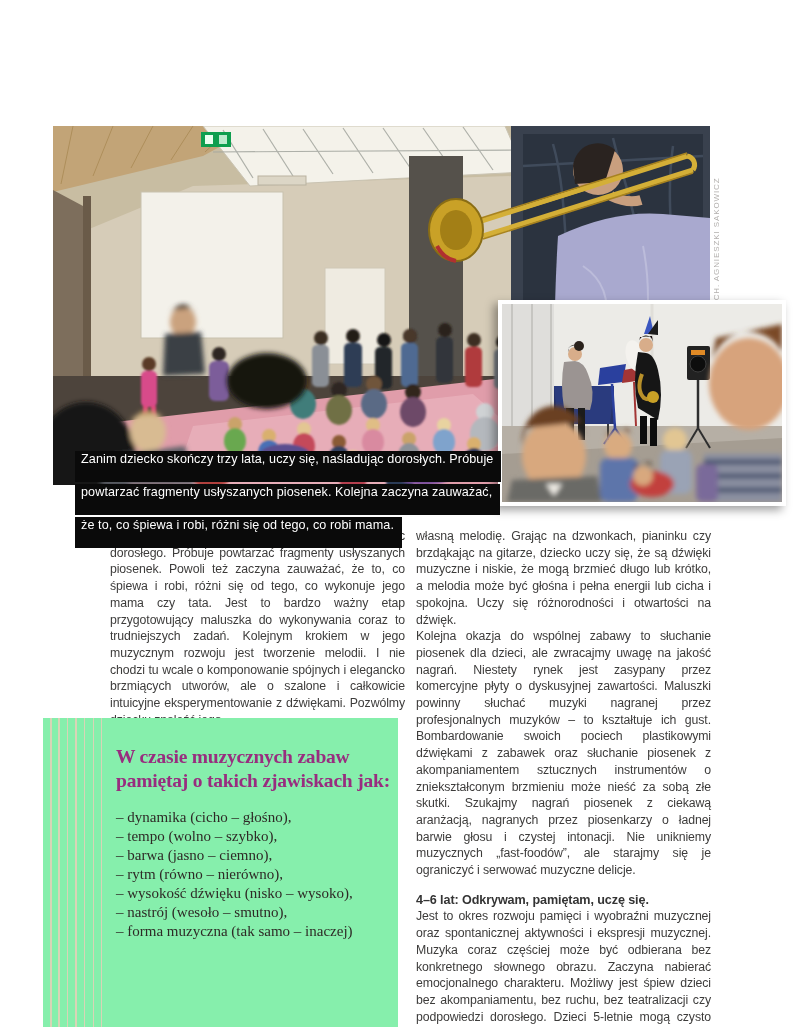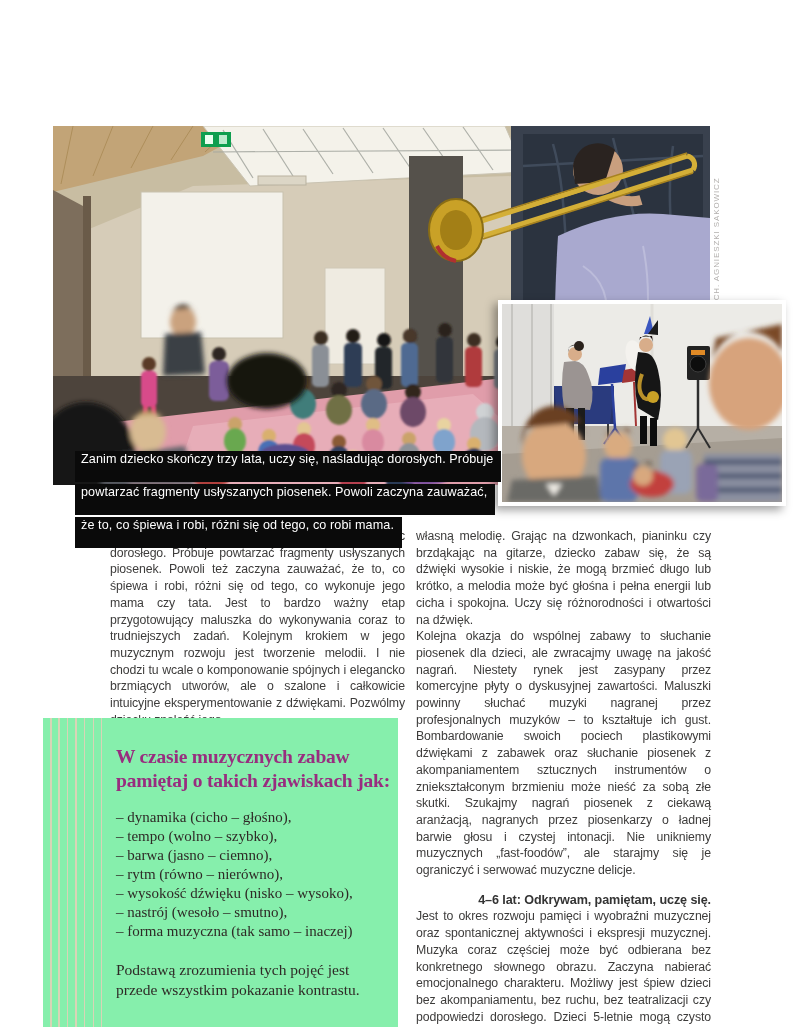--- a/index.html
+++ b/index.html
@@ -32,21 +32,21 @@
         font-size:12.6px;line-height:14px;padding:1px 8px 16px 6px;margin-bottom:2px;
         letter-spacing:.1px;}
 
   
   .col{position:absolute;top:528px;width:295px;color:#3d3c3b;
        font-size:12.3px;line-height:16.7px;text-align:justify;letter-spacing:-.1px;}
   .col p{margin:0;}
   .col-left{left:110px;}
   .col-right{left:416px;}
   .col-right h3{margin:13px 0 0 0;font-size:12.6px;line-height:16.7px;font-weight:bold;color:#343434;
-                text-align:right;}
+                text-align:left;}
 
   
   .infobox{position:absolute;left:43px;top:718px;width:355px;height:309px;background:#86efac;}
   .infobox .stripes{position:absolute;left:0;top:0;bottom:0;width:62px;
       background:repeating-linear-gradient(90deg, rgba(0,0,0,0) 0 7px, #d9d4b6 7px 8.5px);}
   .infobox .inner{position:relative;padding:27px 8px 0 73px;font-family:"Liberation Serif",serif;}
   .infobox h2{margin:0;font-size:19.5px;line-height:24px;font-weight:bold;color:#982d7f;letter-spacing:-.2px;}
   .infobox h2 span{display:block;}
   .infobox ul{list-style:none;margin:15px 0 0 0;padding:0;color:#2e2a26;font-size:15px;line-height:19px;}
   .infobox .box-footer{margin:19px 0 0 0;color:#2e2a26;font-size:15.5px;line-height:20px;max-width:278px;}
@@ -381,30 +381,30 @@
         <ellipse cx="150" cy="180" rx="22" ry="13" fill="#c2403c"></ellipse>
         <circle cx="141" cy="172" r="10" fill="#d8a87e"></circle>
         <path d="M132,168 A10,10 0 0 1 150,164 L148,158 L133,161 Z" fill="#3a2d22"></path>
         <rect x="194" y="160" width="22" height="38" rx="6" fill="#7a6a9a"></rect>
       </g>
     </svg>
   </div>
 
   <div class="caption">
     <span class="cap-line">Zanim dziecko skończy trzy lata, uczy się, naśladując dorosłych. Próbuje</span>
-    <span class="cap-line">powtarzać fragmenty usłyszanych piosenek. Powoli zaczyna zauważać,</span>
+    <span class="cap-line">powtarzać fragmenty usłyszanych piosenek. Kolejna zaczyna zauważać,</span>
     <span class="cap-line">że to, co śpiewa i robi, różni się od tego, co robi mama.</span>
   </div>
 
   <div class="col col-left">
     <p>grywa naśladowanie. Dziecko uczy się, naśladując dorosłego. Próbuje powtarzać fragmenty usłyszanych piosenek. Powoli też zaczyna zauważać, że to, co śpiewa i robi, różni się od tego, co wykonuje jego mama czy tata. Jest to bardzo ważny etap przygotowujący maluszka do wykonywania coraz to trudniejszych zadań. Kolejnym krokiem w jego muzycznym rozwoju jest tworzenie melodii. I nie chodzi tu wcale o komponowanie spójnych i elegancko brzmiących utworów, ale o szalone i całkowicie intuicyjne eksperymentowanie z dźwiękami. Pozwólmy dziecku znaleźć jego</p>
   </div>
 
   <div class="col col-right">
-    <p>własną melodię. Grając na dzwonkach, pianinku czy brzdąkając na gitarze, dziecko zabaw się, że są dźwięki wysokie i niskie, że mogą brzmieć długo lub krótko, a melodia może być głośna i pełna energii lub cicha i spokojna. Uczy się różnorodności i otwartości na dźwięk.</p>
+    <p>własną melodię. Grając na dzwonkach, pianinku czy brzdąkając na gitarze, dziecko uczy się, że są dźwięki muzyczne i niskie, że mogą brzmieć długo lub krótko, a melodia może być głośna i pełna energii lub cicha i spokojna. Uczy się różnorodności i otwartości na dźwięk.</p>
     <p>Kolejna okazja do wspólnej zabawy to słuchanie piosenek dla dzieci, ale zwracajmy uwagę na jakość nagrań. Niestety rynek jest zasypany przez komercyjne płyty o dyskusyjnej zawartości. Maluszki powinny słuchać muzyki nagranej przez profesjonalnych muzyków – to kształtuje ich gust. Bombardowanie swoich pociech plastikowymi dźwiękami z zabawek oraz słuchanie piosenek z akompaniamentem sztucznych instrumentów o zniekształconym brzmieniu może nieść za sobą złe skutki. Szukajmy nagrań piosenek z ciekawą aranżacją, nagranych przez piosenkarzy o ładnej barwie głosu i czystej intonacji. Nie unikniemy muzycznych „fast-foodów”, ale starajmy się je ograniczyć i serwować muzyczne delicje.</p>
     <h3>4–6 lat: Odkrywam, pamiętam, uczę się.</h3>
     <p>Jest to okres rozwoju pamięci i wyobraźni muzycznej oraz spontanicznej aktywności i ekspresji muzycznej. Muzyka coraz częściej może być odbierana bez konkretnego słownego obrazu. Zaczyna nabierać emocjonalnego charakteru. Możliwy jest śpiew dzieci bez akompaniamentu, bez ruchu, bez teatralizacji czy podpowiedzi dorosłego. Dzieci 5-letnie mogą czysto śpiewać, rytmicznie poruszać się przy muzyce,</p>
   </div>
 
   <aside class="infobox">
     <div class="stripes"></div>
     <div class="inner">
       <h2>
         <span>W czasie muzycznych zabaw</span>
@@ -412,17 +412,16 @@
       </h2>
       <ul>
         <li>– dynamika (cicho – głośno),</li>
         <li>– tempo (wolno – szybko),</li>
         <li>– barwa (jasno – ciemno),</li>
         <li>– rytm (równo – nierówno),</li>
         <li>– wysokość dźwięku (nisko – wysoko),</li>
         <li>– nastrój (wesoło – smutno),</li>
         <li>– forma muzyczna (tak samo – inaczej)</li>
       </ul>
-      <p class="box-footer">Podstawą zrozumienia tych pojęć jest przede wszystkim pokazanie kontrastu.</p>
     </div>
   </aside>
 
 </div>
 
 </body></html>

